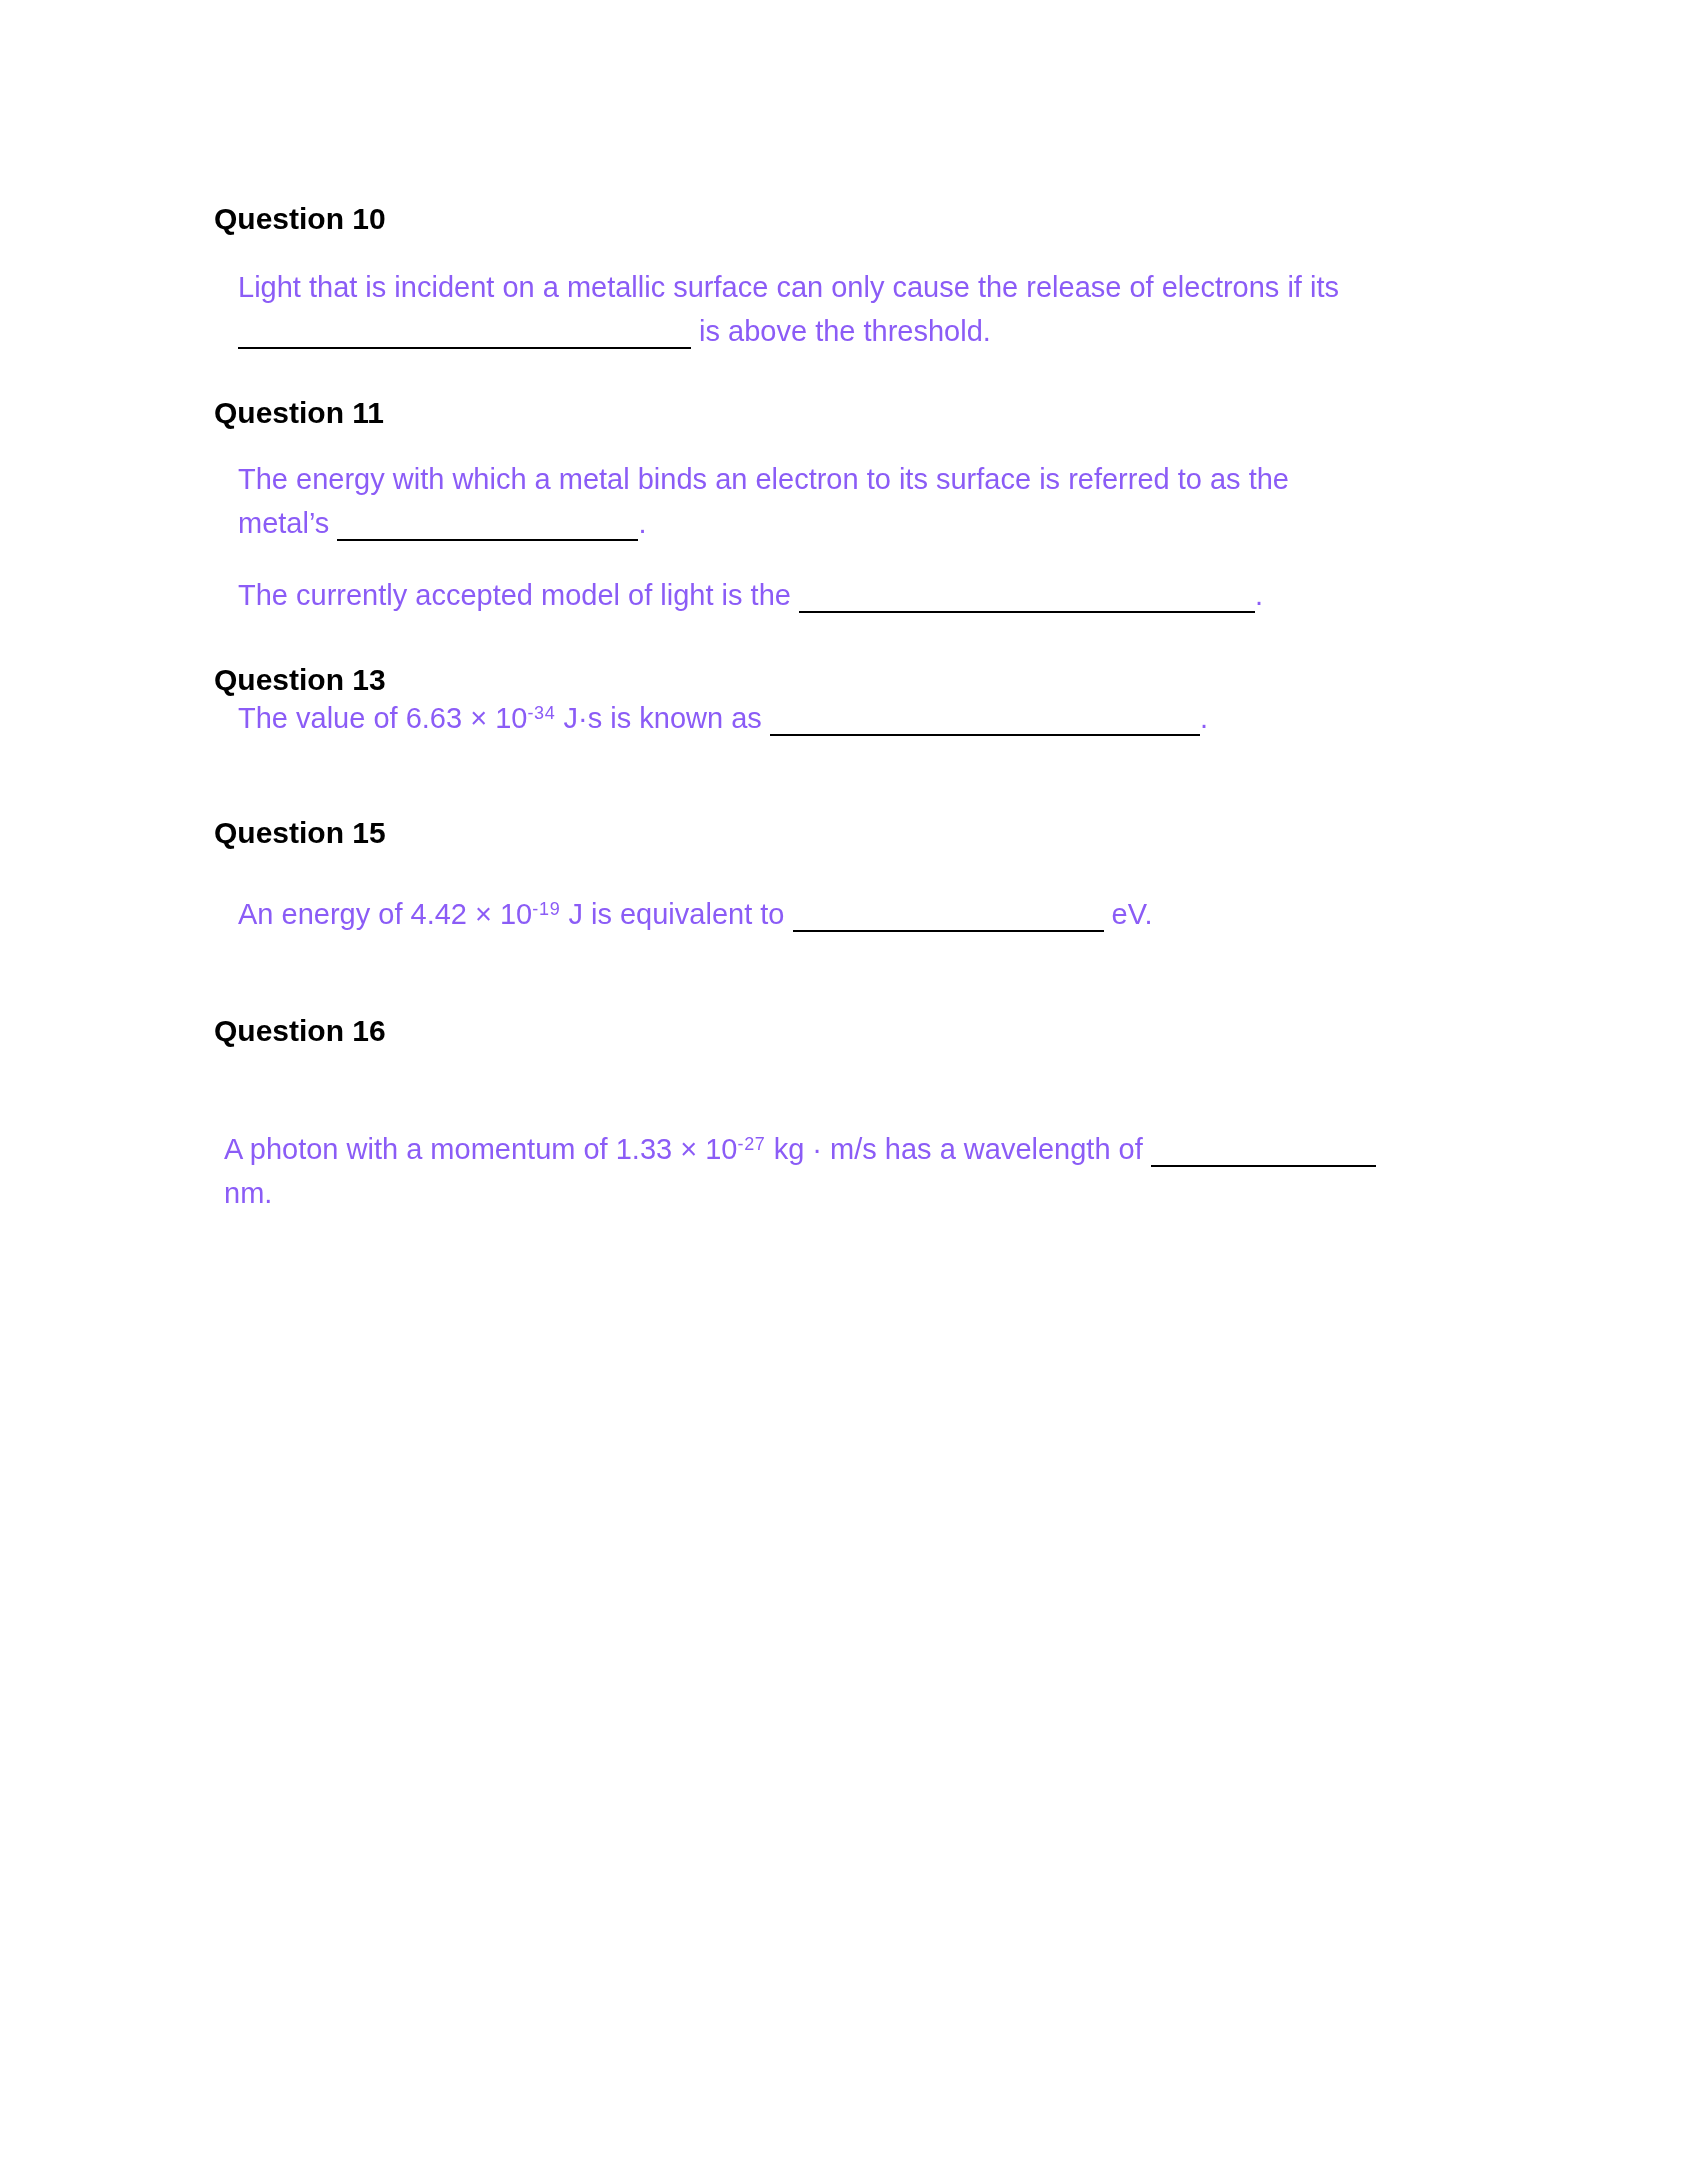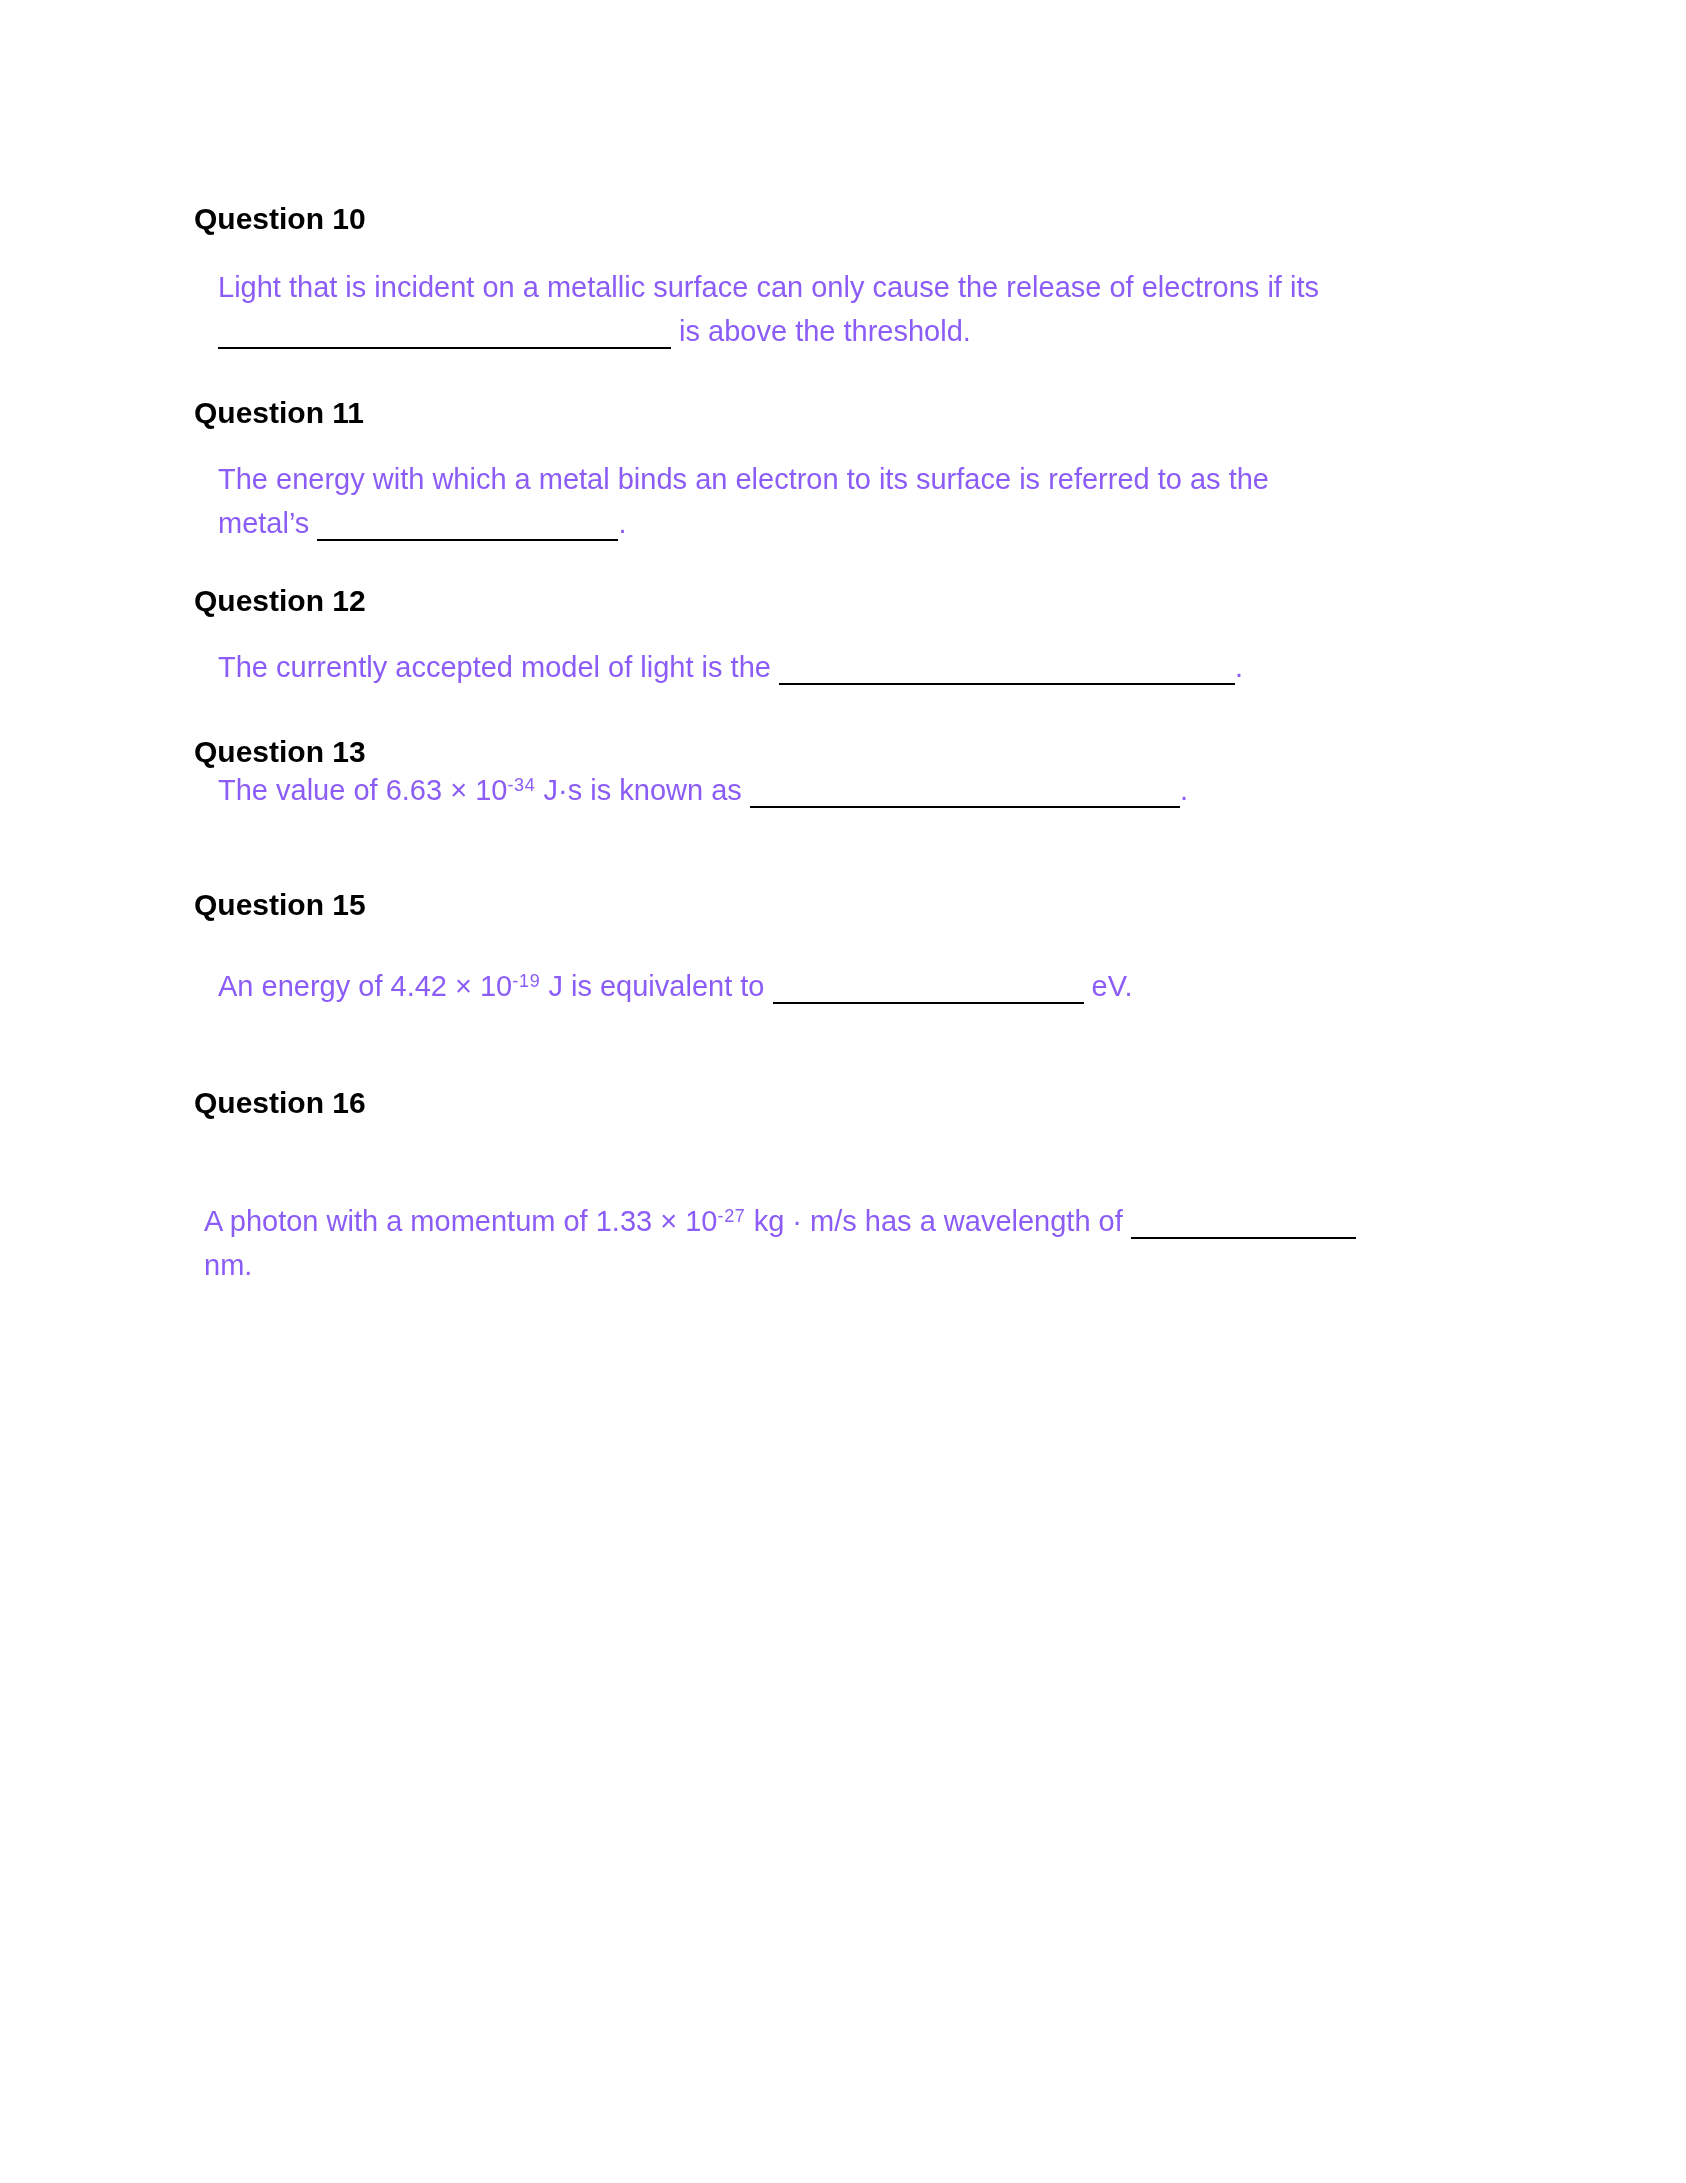--- a/index.html
+++ b/index.html
@@ -12,21 +12,21 @@
     width: 1687px;
     height: 2183px;
     background: #ffffff;
     color: #000000;
     font-family: "Liberation Sans", sans-serif;
     overflow: hidden;
   }
   .content {
     position: absolute;
     top: 203px;
-    left: 194px;
+    left: 214px;
     width: 1316px;
   }
   .question { margin: 0; }
   .q-heading {
     font-size: 30px;
     line-height: 32px;
     font-weight: bold;
     margin: 0;
     color: #000000;
   }
@@ -73,21 +73,20 @@
     <h2 class="q-heading">Question 10</h2>
     <p class="q-body"><span>Light that is incident on a metallic surface can only cause the release of electrons if its</span><br><span class="blank" style="width: 453px;"></span><span> is above the threshold.</span></p>
   </section>
 
   <section class="question">
     <h2 class="q-heading">Question 11</h2>
     <p class="q-body"><span>The energy with which a metal binds an electron to its surface is referred to as the</span><br><span>metal’s </span><span class="blank" style="width: 301px;"></span><span>.</span></p>
   </section>
 
   <section class="question">
-    <h2 class="q-heading">Question 12</h2>
     <p class="q-body"><span>The currently accepted model of light is the </span><span class="blank" style="width: 456px;"></span><span>.</span></p>
   </section>
 
   <section class="question">
     <h2 class="q-heading">Question 13</h2>
     <p class="q-body"><span>The value of 6.63 × 10</span><sup>-34</sup><span> J·s is known as </span><span class="blank" style="width: 430px;"></span><span>.</span></p>
   </section>
 
 
   <section class="question">

